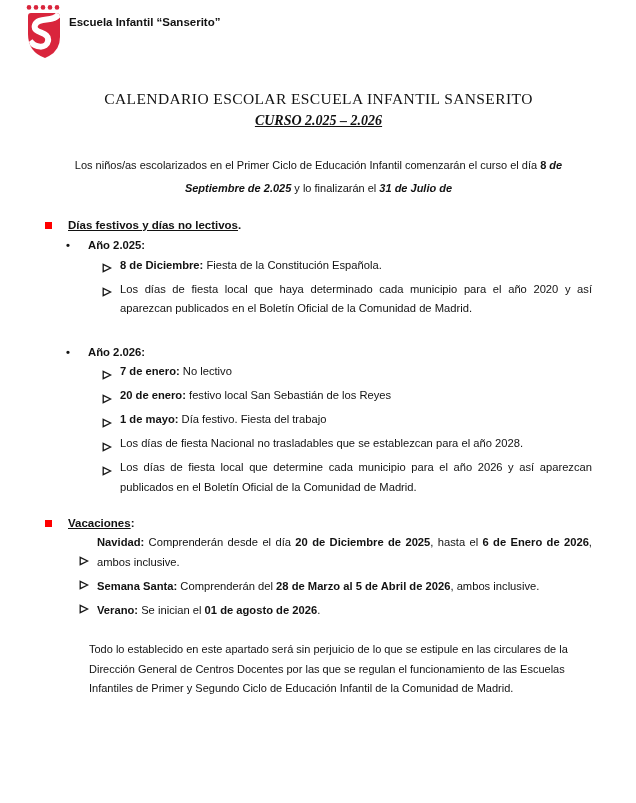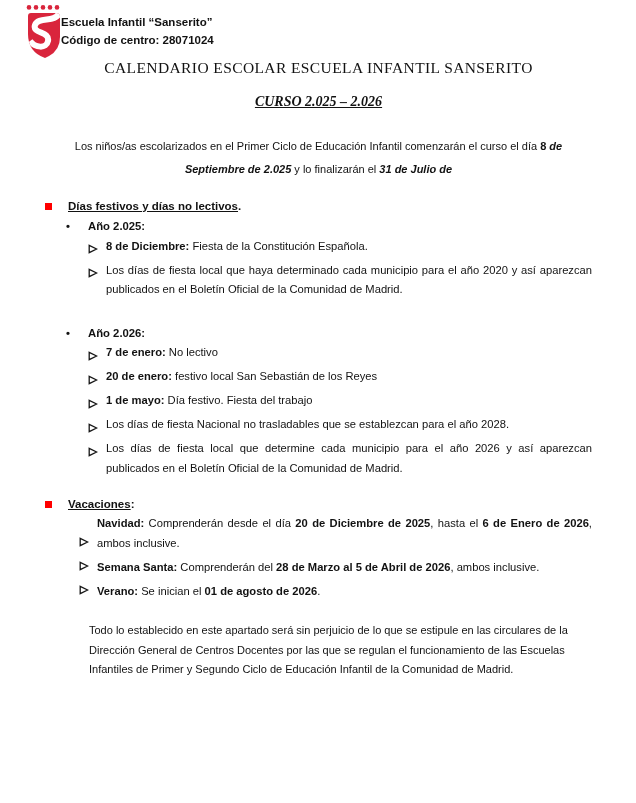--- a/index.html
+++ b/index.html
@@ -1,44 +1,44 @@
 <!DOCTYPE html>
 <html><head>
 <meta charset="utf-8">
 <style>
   html,body{margin:0;padding:0;background:#fff;}
   .page{position:relative;width:636px;height:803px;background:#ffffff;overflow:hidden;
         font-family:"Liberation Sans",sans-serif;color:#121212;}
   
-  .header{position:absolute;top:4px;left:25px;display:flex;}
+  .header{position:absolute;top:4px;left:25px;display:flex;gap:8px;}
   .logo{flex:none;}
   .header-text{padding-top:9px;font-weight:700;font-size:11.5px;line-height:18px;white-space:nowrap;}
   
   .content{position:absolute;top:0;left:0;right:0;padding:0 44px 0 45px;}
-  .doc-title{margin:59px 0 0;text-align:center;font-family:"Liberation Serif",serif;
+  .doc-title{margin:90px 0 0;text-align:center;font-family:"Liberation Serif",serif;
              font-weight:400;font-size:15.5px;letter-spacing:.4px;line-height:18px;}
-  .doc-subtitle{margin:16px 0 0;text-align:center;font-family:"Liberation Serif",serif;
+  .doc-subtitle{margin:4px 0 0;text-align:center;font-family:"Liberation Serif",serif;
                 font-weight:700;font-style:italic;font-size:14px;line-height:17px;
                 text-decoration:underline;}
   .intro{margin-top:25px;text-align:center;font-size:11px;line-height:22.5px;}
   .s-r{font-weight:400;font-style:normal;}
   .s-b{font-weight:700;font-style:normal;}
   .s-bi{font-weight:700;font-style:italic;}
   
   .section{margin-top:18px;}
   .section-head{display:flex;align-items:center;}
   .square{width:7px;height:7px;margin-right:16px;flex:none;}
   .section-heading{font-size:11.5px;font-weight:700;line-height:16px;}
   .heading-text{text-decoration:underline;}
   .group{margin-top:3px;}
   .group.gap{margin-top:24px;}
   .group-label-row{display:flex;margin-left:21px;font-weight:700;font-size:11.3px;line-height:19.5px;}
   .bullet{width:22px;flex:none;}
   .item{display:flex;font-size:11.2px;line-height:19.5px;}
-  .group-items .item{margin-left:43px;}
+  .group-items .item{margin-left:57px;}
   .section-items.vac{margin-top:2px;}
   .section-items.vac > .item{margin-left:34px;align-items:flex-end;}
   .marker{width:18px;flex:none;padding-top:4.5px;}
   .item-text{flex:1;}
   .item-text.just{text-align:justify;}
   .footer-note{margin:20px 0 0 44px;width:504px;font-size:11px;line-height:19.5px;}
 </style>
 </head>
 <body>
 
@@ -56,21 +56,20 @@
       <defs>
         <clipPath id="shield-clip">
           <path d="M6,9 L31,9 Q35,9 35,13 L35,33 Q35,46 24,52 L20,54 Q3,48 3,30 L3,12 Q3,9 6,9 Z"></path>
         </clipPath>
       </defs>
       <path d="M6,9 L31,9 Q35,9 35,13 L35,33 Q35,46 24,52 L20,54 Q3,48 3,30 L3,12 Q3,9 6,9 Z" fill="#d9253c"></path>
       <path d="M34,9 C31,19 13,12 10,21 C7,30 25,27 23,37 C21.5,45 10,44 5,37" fill="none" stroke="#ffffff" stroke-width="6" clip-path="url(#shield-clip)"></path>
     </svg>
     <div class="header-text">
       <div>Escuela Infantil “Sanserito”</div>
-      <div>Código de centro: 28071024</div>
     </div>
   </div>
 
   <div class="content">
     <div class="doc-title">CALENDARIO ESCOLAR ESCUELA INFANTIL SANSERITO</div>
     <div class="doc-subtitle">CURSO 2.025 – 2.026</div>
 
     <div class="intro">
         <div><span class="s-r">Los niños/as escolarizados en el Primer Ciclo de Educación Infantil comenzarán el curso el día </span><span class="s-b">8 </span><span class="s-bi">de</span></div>
         <div><span class="s-bi">Septiembre de 2.025</span><span class="s-r"> y lo finalizarán el </span><span class="s-bi">31 de Julio de</span></div>

